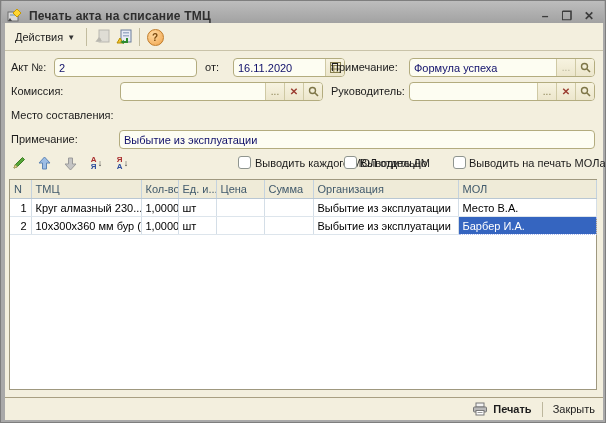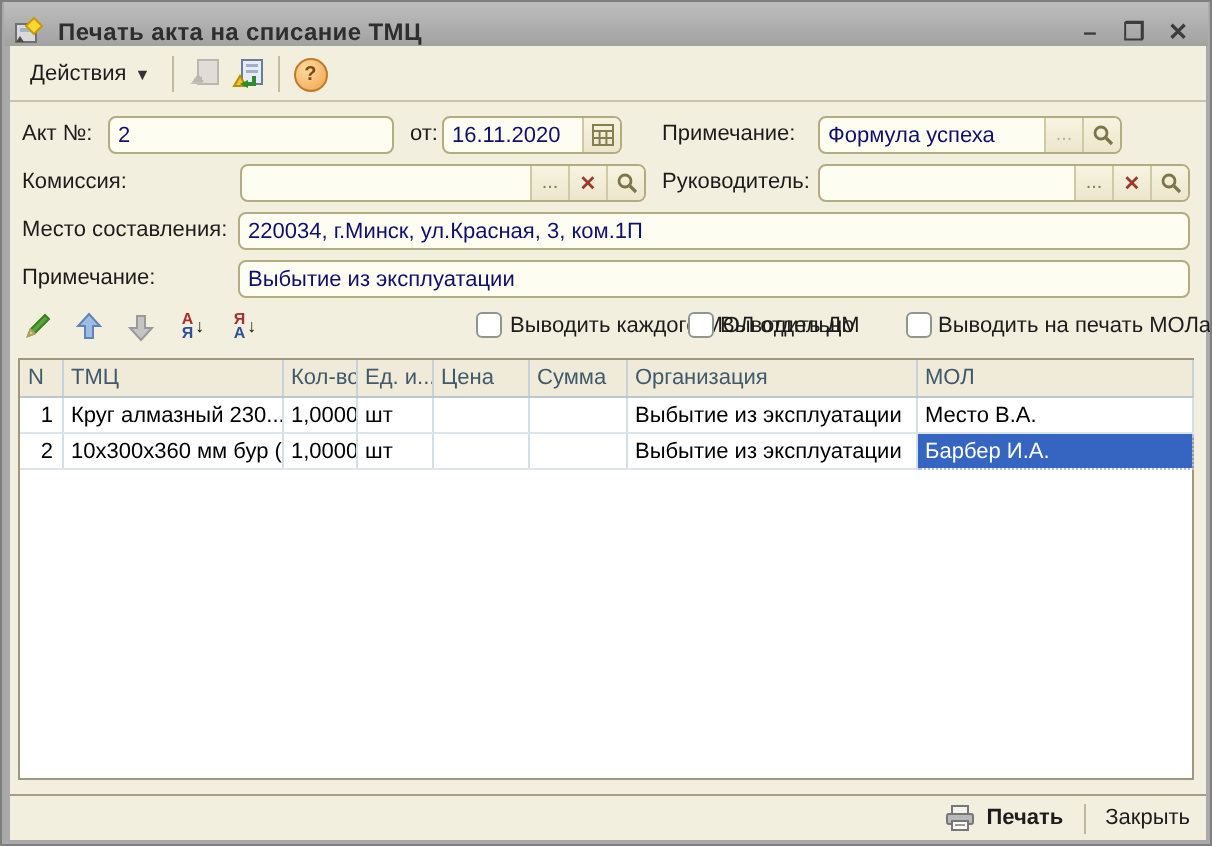--- a/index.html
+++ b/index.html
@@ -93,34 +93,34 @@
     <span class="tb-ico">
       <span class="help-circle">?</span>
     </span>
   </div>
 
   <span class="lbl" style="left:10px;top:60px;">Акт №:</span>
   <div class="fieldgroup" style="left:53px;top:57px;width:143px;">
     <input value="2" style="">
   </div>
   <span class="lbl" style="left:204px;top:60px;">от:</span>
-  <div class="fieldgroup" style="left:220px;top:57px;width:90px;">
+  <div class="fieldgroup" style="left:232px;top:57px;width:112px;">
     <input value="16.11.2020" style="">
     <span class="fg-btn">
       <svg width="11" height="11" viewBox="0 0 11 11">
         <rect x="0.5" y="0.5" width="10" height="10" fill="none" stroke="#867e4e"></rect>
         <line x1="0" y1="3.5" x2="11" y2="3.5" stroke="#867e4e"></line>
         <line x1="3.8" y1="3" x2="3.8" y2="11" stroke="#867e4e"></line>
         <line x1="7.2" y1="3" x2="7.2" y2="11" stroke="#867e4e"></line>
         <line x1="0" y1="7" x2="11" y2="7" stroke="#867e4e"></line>
       </svg>
     </span>
   </div>
   <span class="lbl" style="left:330px;top:60px;">Примечание:</span>
-  <div class="fieldgroup" style="left:408px;top:57px;width:152px;">
+  <div class="fieldgroup" style="left:408px;top:57px;width:186px;">
     <input value="Формула успеха" style="">
     <span class="fg-btn dim">...</span>
     <span class="fg-btn">
       <svg width="11" height="11" viewBox="0 0 11 11">
           <circle cx="4.5" cy="4.5" r="3" fill="none" stroke="#7d7547" stroke-width="1.4"></circle>
           <line x1="7" y1="7" x2="10" y2="10" stroke="#7d7547" stroke-width="1.6"></line>
         </svg>
     </span>
   </div>
 
@@ -147,23 +147,20 @@
       </span>
     <span class="fg-btn">
       <svg width="11" height="11" viewBox="0 0 11 11">
           <circle cx="4.5" cy="4.5" r="3" fill="none" stroke="#7d7547" stroke-width="1.4"></circle>
           <line x1="7" y1="7" x2="10" y2="10" stroke="#7d7547" stroke-width="1.6"></line>
         </svg>
     </span>
   </div>
 
   <span class="lbl" style="left:10px;top:108px;">Место составления:</span>
-  <div class="fieldgroup" style="left:118px;top:105px;width:476px;">
-    <input value="220034, г.Минск, ул.Красная, 3, ком.1П" style="">
-  </div>
 
   <span class="lbl" style="left:10px;top:132px;">Примечание:</span>
   <div class="fieldgroup" style="left:118px;top:129px;width:476px;">
     <input value="Выбытие из эксплуатации" style="">
   </div>
 
   <div class="rowtools">
     <span class="ritool">
       <svg width="16" height="16" viewBox="0 0 16 16">
         <path d="M3 13 L4.2 9.8 L11.5 2.5 L13.5 4.5 L6.2 11.8 Z" fill="#57a639" stroke="#3a7d22"></path>

